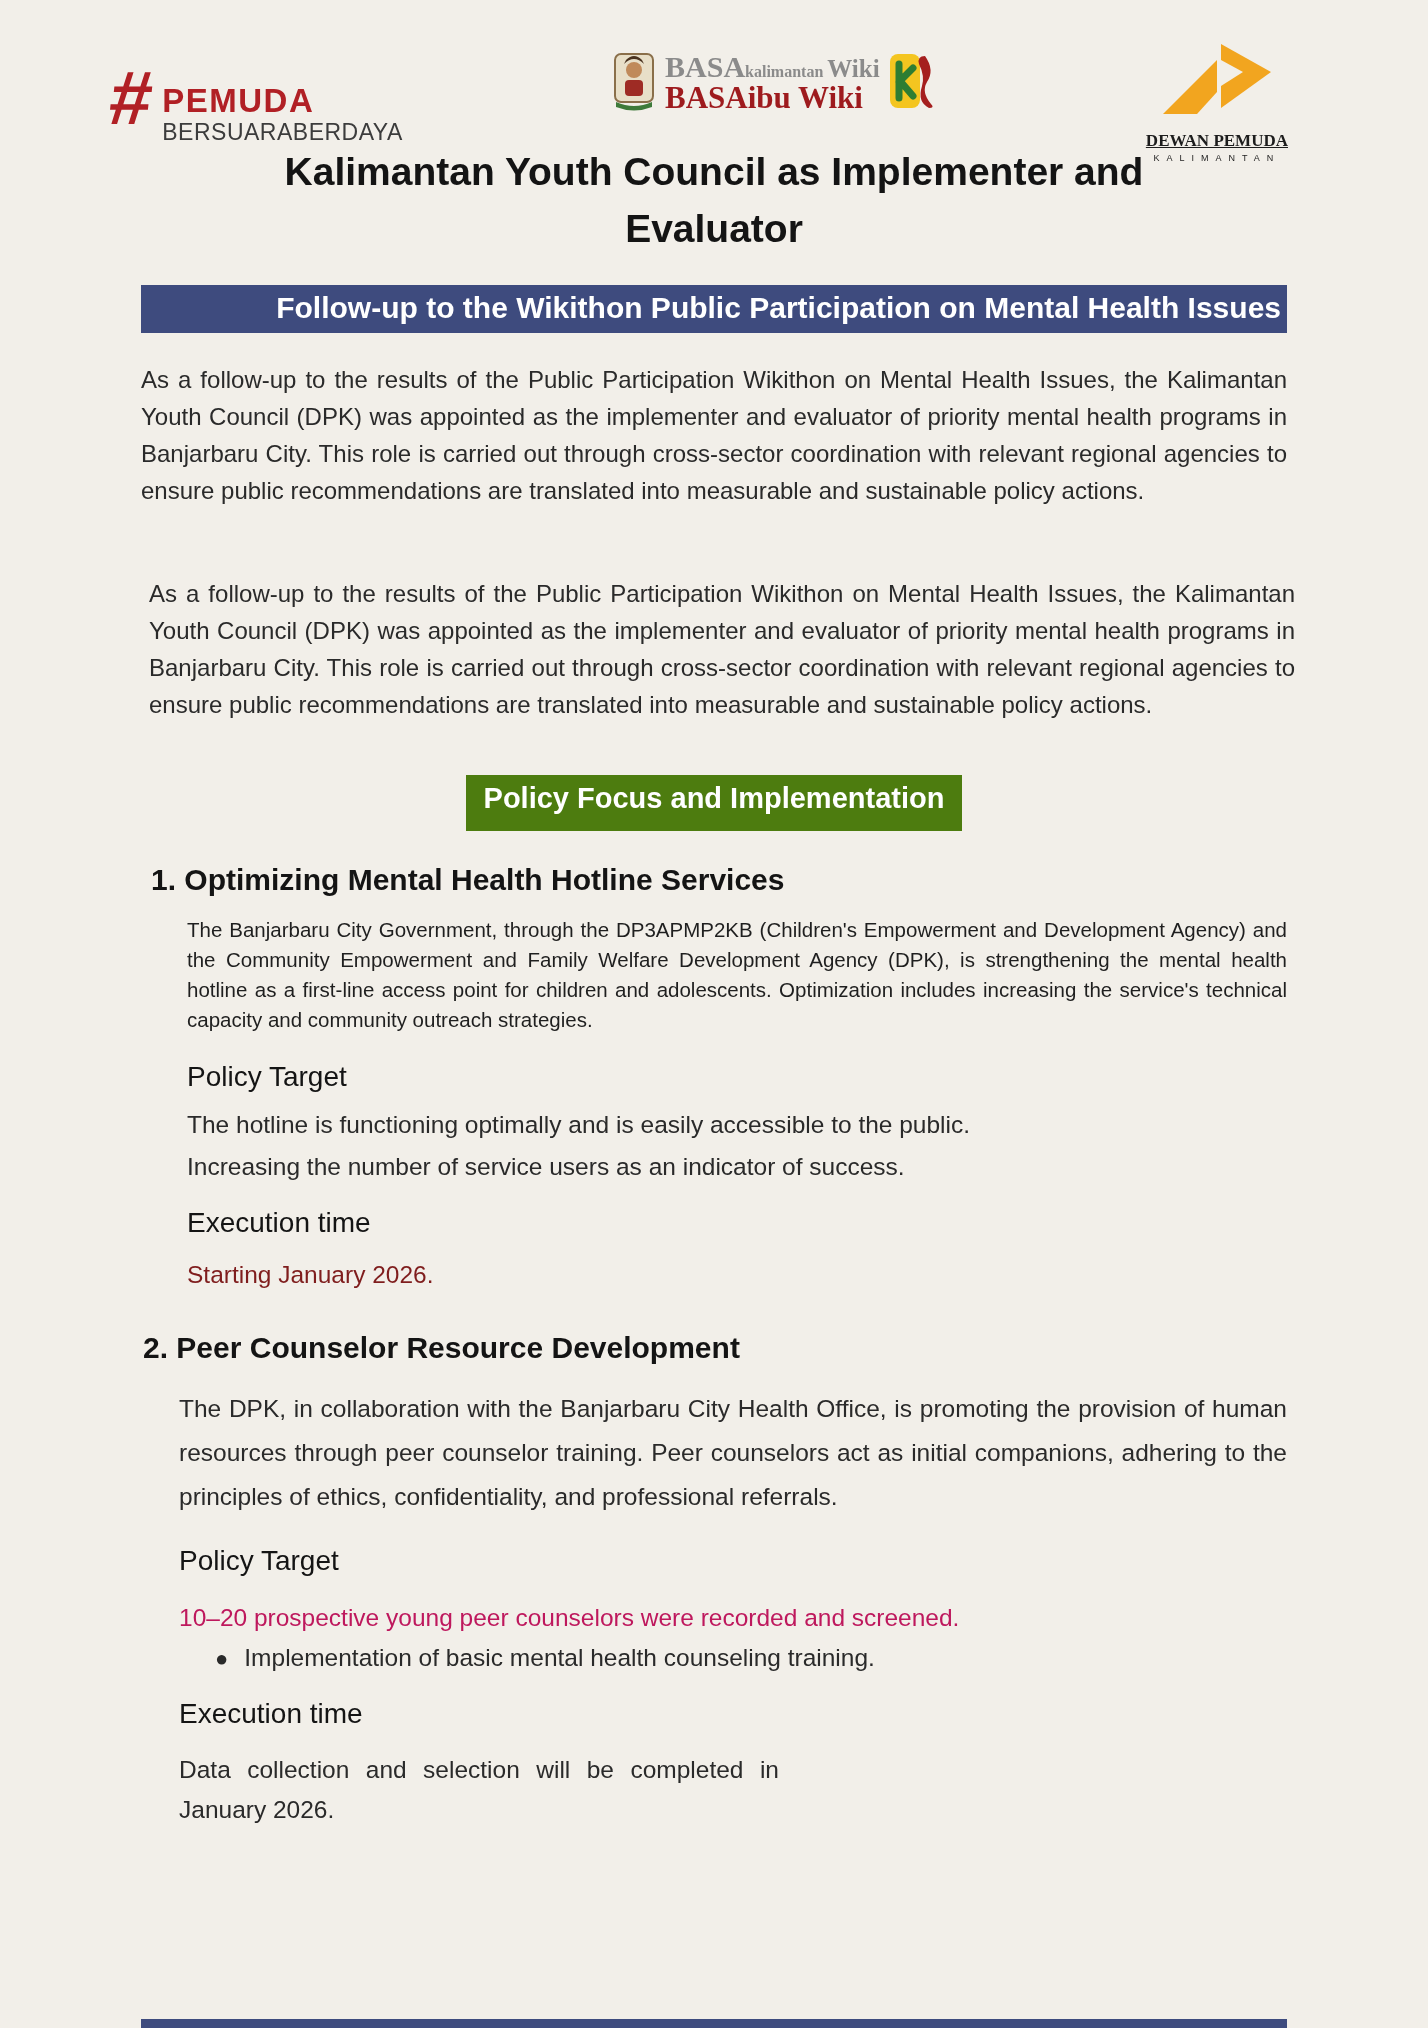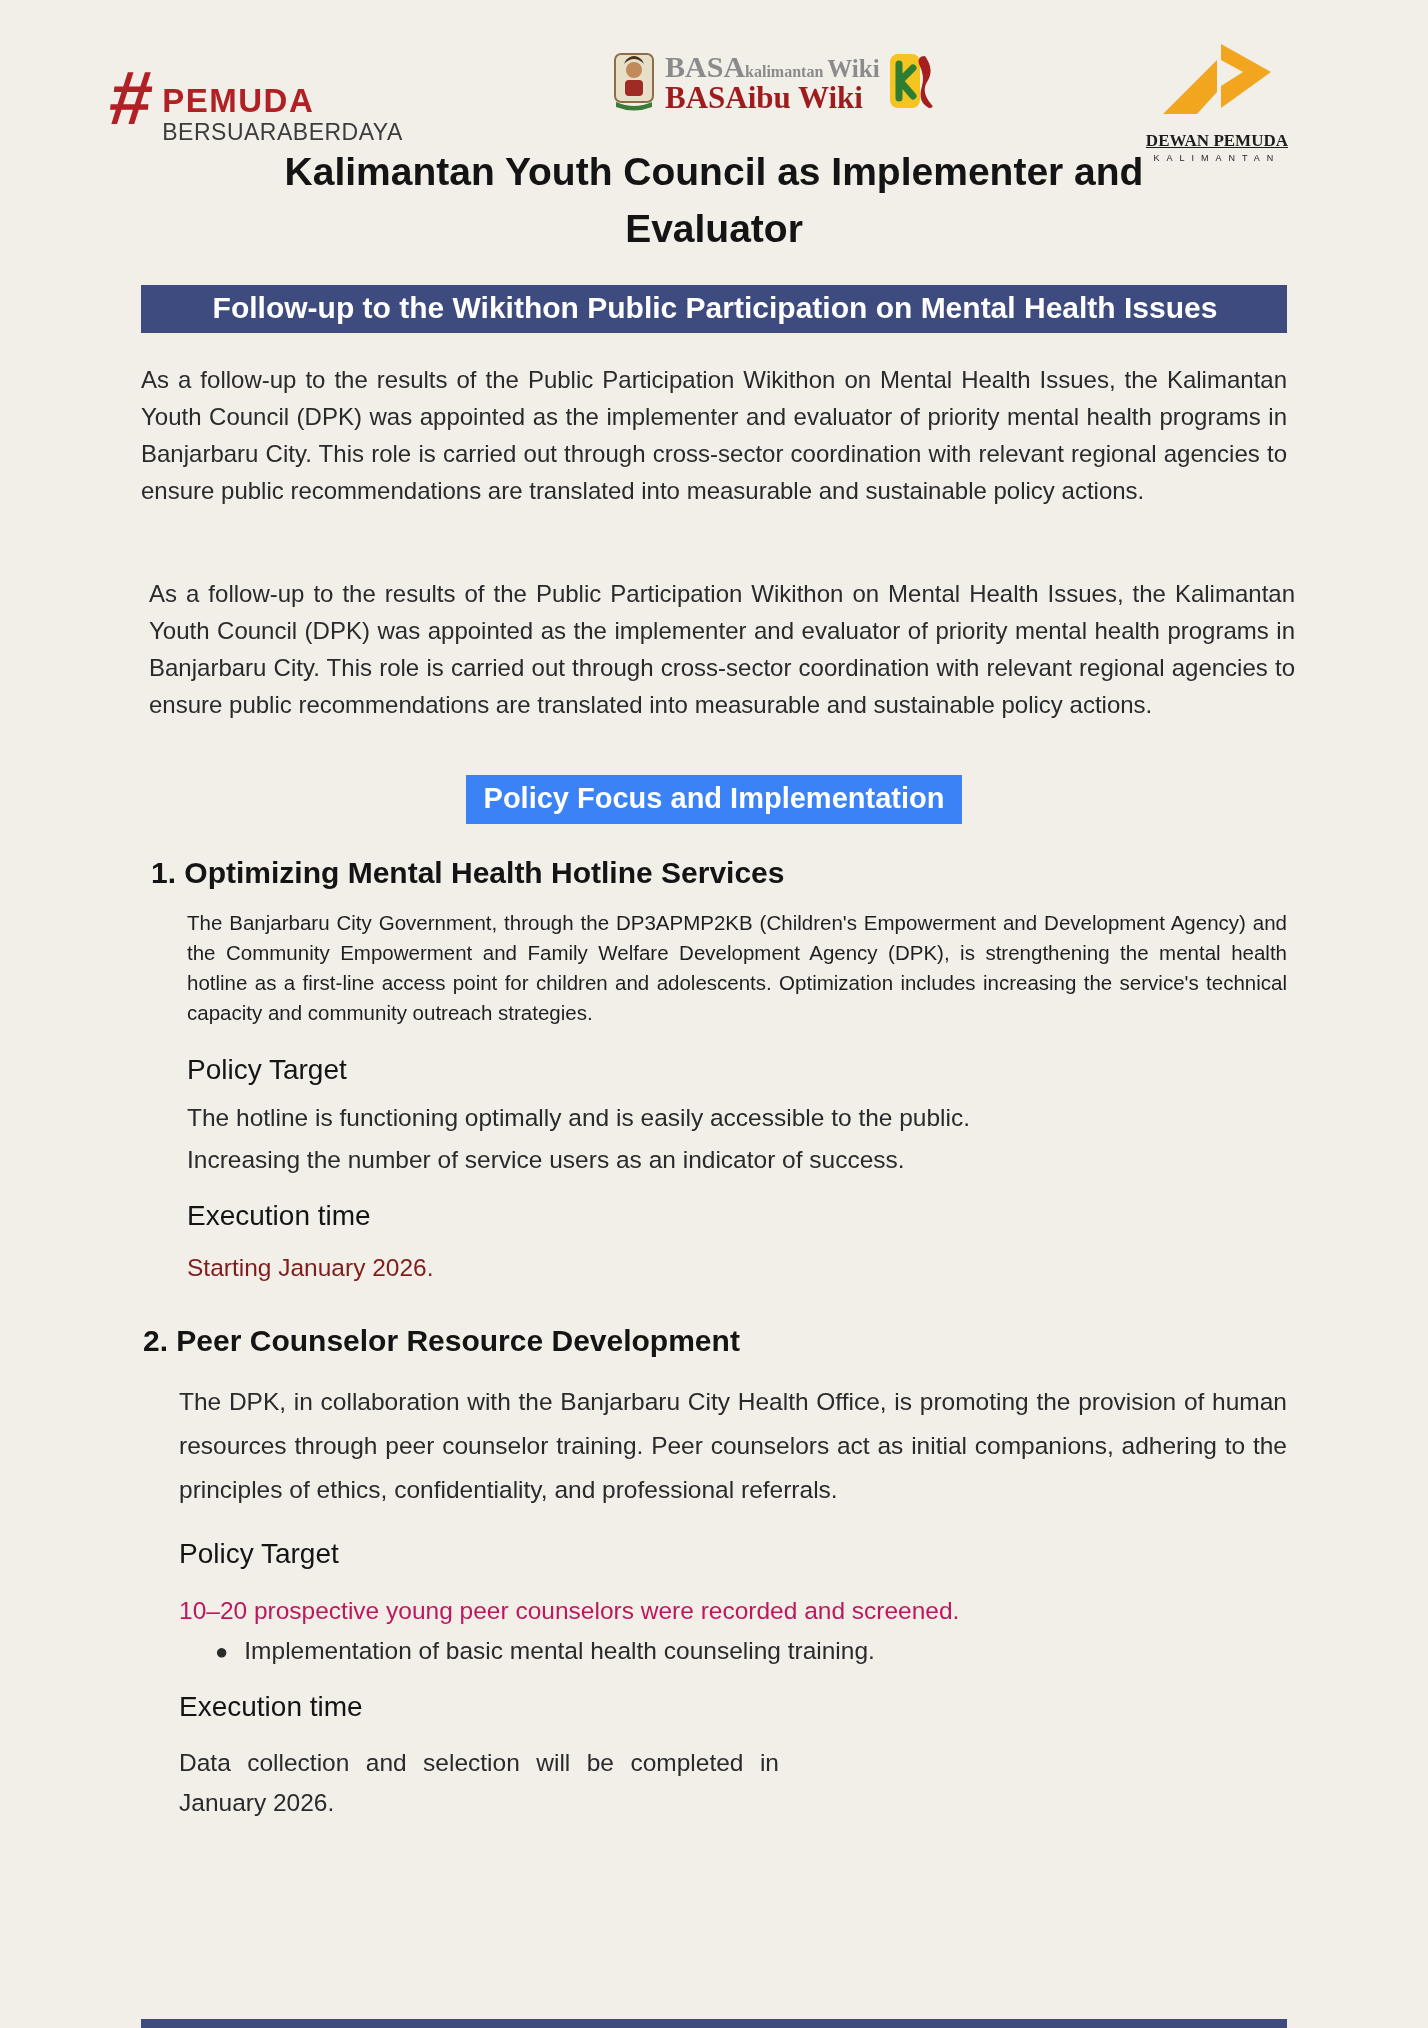--- a/index.html
+++ b/index.html
@@ -33,26 +33,26 @@
   .dewan-l2{font-size:9px;letter-spacing:7px;color:#1d1d1d;margin-top:2px;}
   
   .title{
     text-align:center;font-weight:bold;font-size:39px;line-height:1.45;
     color:#141414;margin-top:14px;
   }
   
   .banner-full{
     margin:28px auto 0;width:1146px;box-sizing:border-box;
     background:#3E4B7E;color:#ffffff;font-weight:bold;font-size:30px;
-    padding:6px 6px 8px 8px;text-align:center;
+    padding:6px 6px 8px 8px;text-align:right;
   }
   .banner2-wrap{text-align:center;margin-top:52px;}
   .banner2{
-    display:inline-block;background:#3b82f6;color:#ffffff;font-weight:bold;
-    font-size:29px;padding:7px 18px 9px;
+    display:inline-block;background:#4d7c0f;color:#ffffff;font-weight:bold;
+    font-size:29px;padding:7px 18px 16px;
   }
   
   .content{width:1146px;margin:0 auto;}
   .intro{font-size:24px;line-height:37px;text-align:justify;color:#2a2a2a;}
   .intro1{margin-top:28px;}
   .intro2{margin-top:66px;margin-left:8px;margin-right:-8px;}
   .h2{font-size:30px;font-weight:bold;color:#141414;}
   .h2.s1{margin:32px 0 0 10px;}
   .h2.s2{margin:42px 0 0 2px;}
   .sec1-body{

